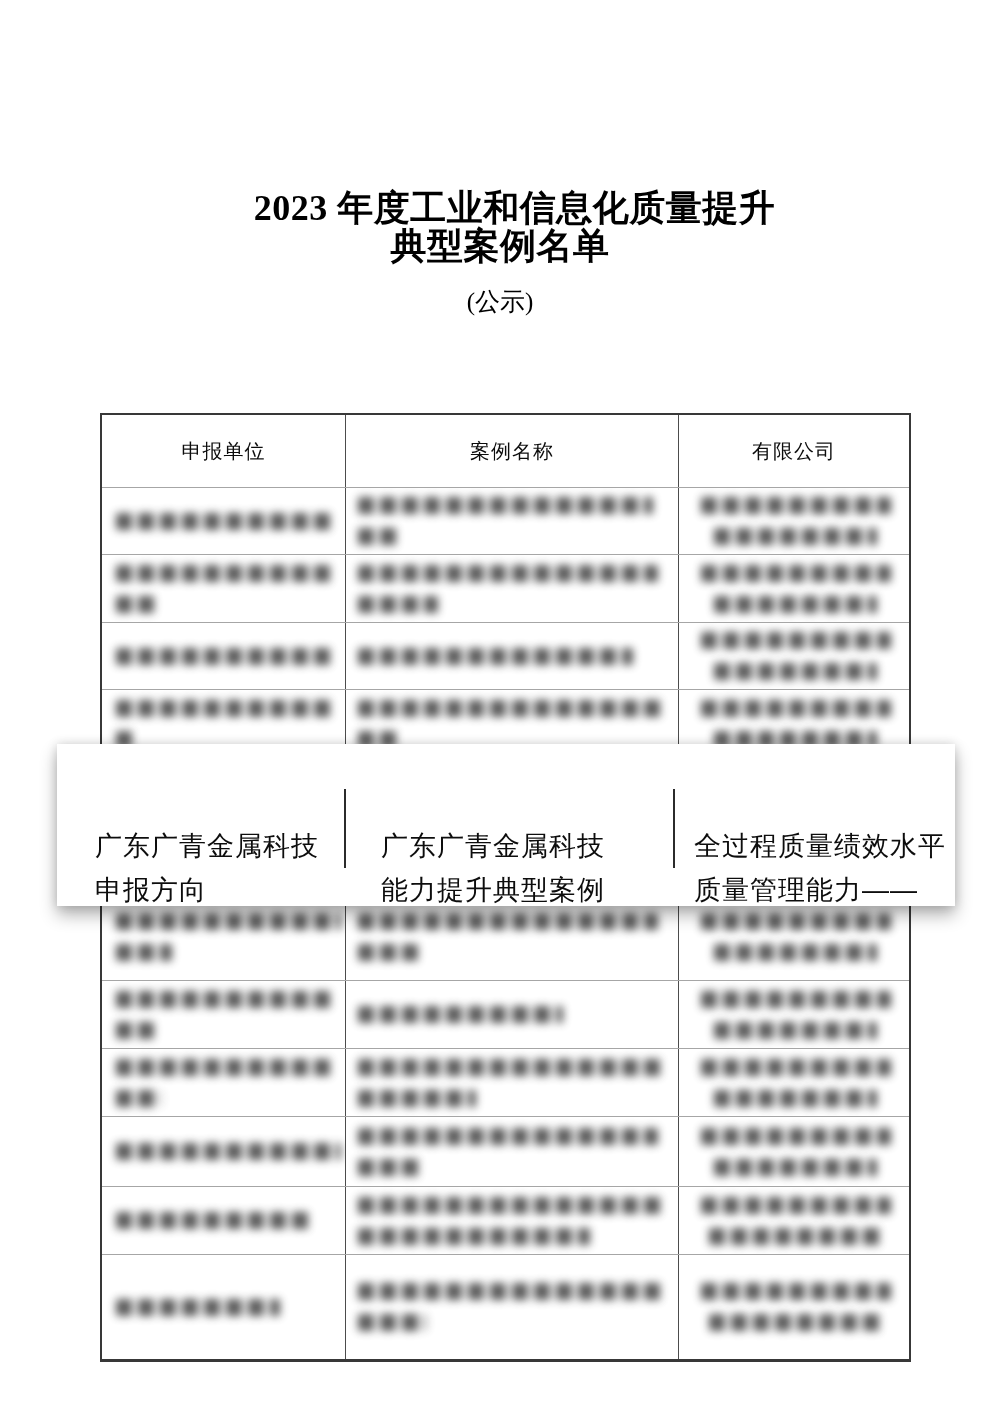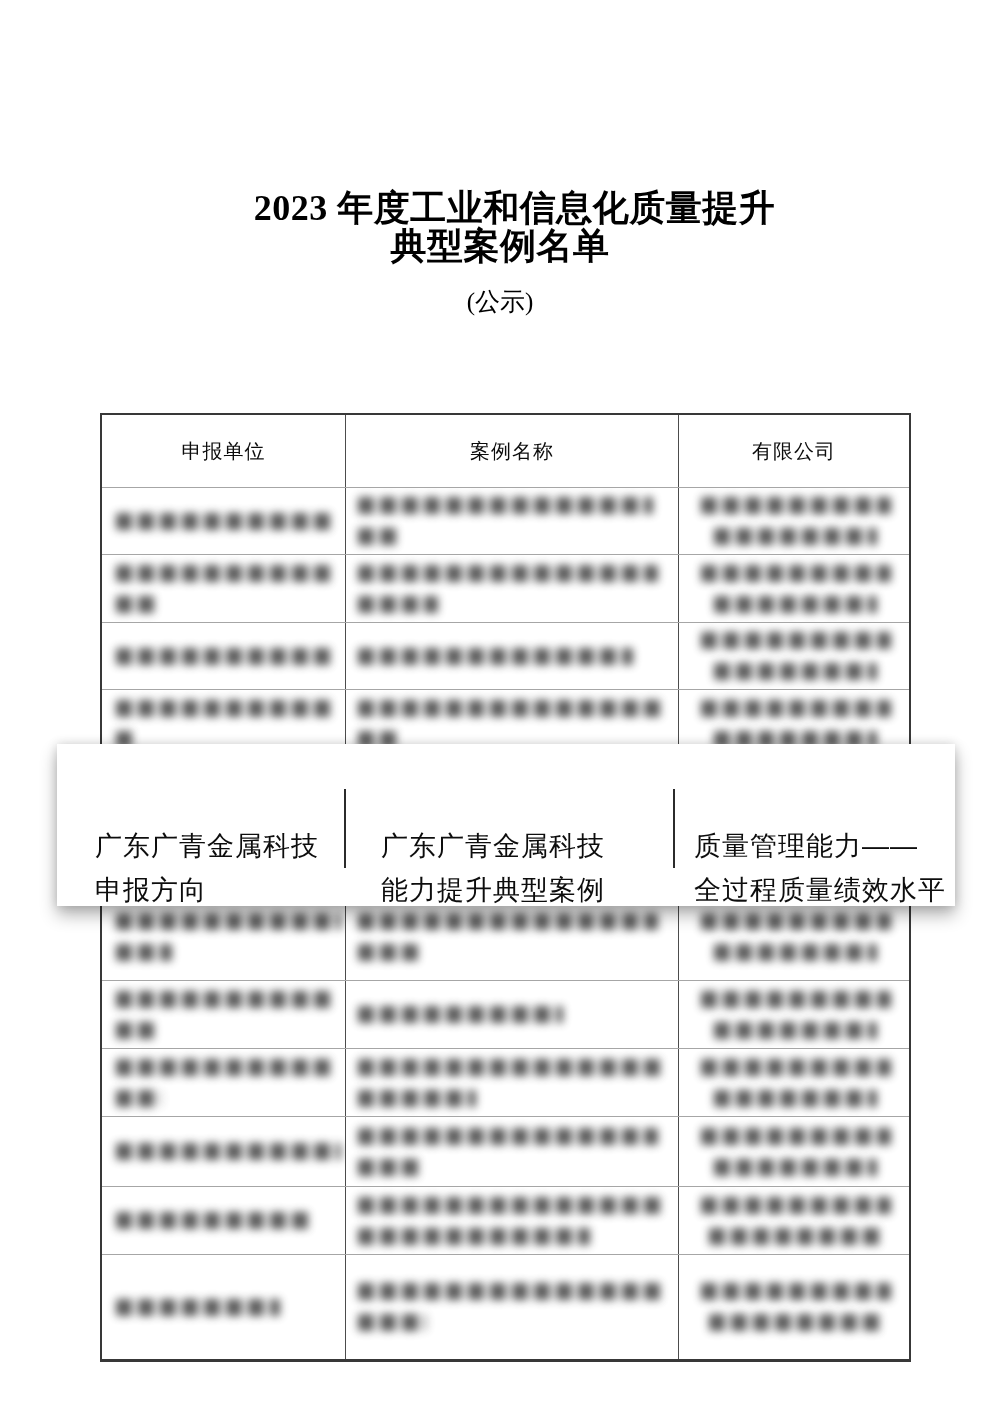--- a/index.html
+++ b/index.html
@@ -279,18 +279,18 @@
     <div class="hl-div hl-div2"></div>
     <div class="hl-cell hl-c0">
       <div>广东广青金属科技</div>
       <div>申报方向</div>
     </div>
     <div class="hl-cell hl-c1">
       <div>广东广青金属科技</div>
       <div>能力提升典型案例</div>
     </div>
     <div class="hl-cell hl-c2">
+      <div>全过程质量绩效水平</div>
       <div>质量管理能力——</div>
-      <div>全过程质量绩效水平</div>
     </div>
   </div>
 
 </div>
 
 </body></html>

